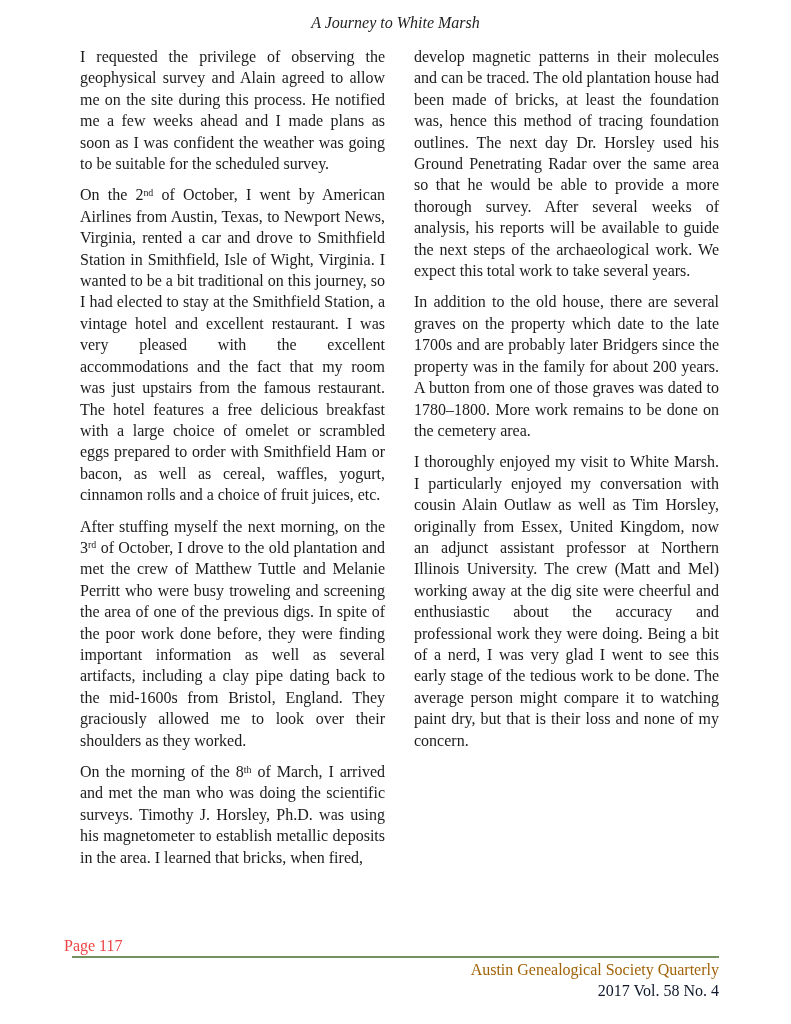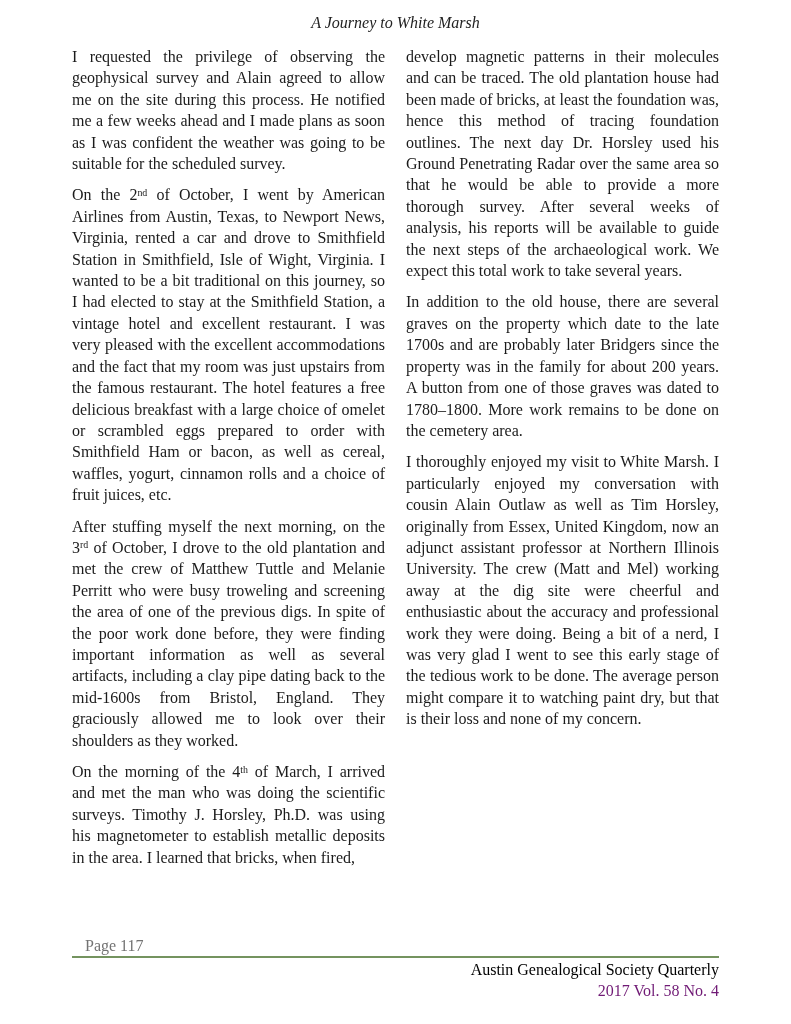--- a/index.html
+++ b/index.html
@@ -31,79 +31,79 @@
     top: 46px;
     left: 72px;
     width: 647px;
     display: flex;
     gap: 21px;
   }
   .col {
     width: 313px;
   }
   .col p {
-    margin: 0 0 10px 0;
+    margin: 0 0 10px 8px;
     font-size: 16px;
     line-height: 21.4px;
     text-align: justify;
     color: #1b1b1b;
   }
   .col p sup {
     font-size: 0.62em;
     line-height: 0;
     vertical-align: baseline;
     position: relative;
     top: -0.45em;
     font-family: Liberation Serif, serif;
   }
   .footer-pagenum {
     position: absolute;
     top: 937px;
-    left: 85px;
+    left: 64px;
     font-size: 16px;
-    color: #737373;
+    color: #ef4444;
   }
   .footer-rule {
     position: absolute;
     top: 956px;
     left: 72px;
     width: 647px;
     height: 2px;
     background: #74935f;
   }
   .footer-journal {
     position: absolute;
     top: 961px;
     right: 72px;
     font-size: 16px;
     text-align: right;
-    color: #000000;
+    color: #a16207;
   }
   .footer-issue {
     position: absolute;
     top: 982px;
     right: 72px;
     font-size: 16px;
     text-align: right;
-    color: #701a75;
+    color: #0f172a;
   }
 </style>
 </head>
 <body>
 
 <div class="page">
 
   <div class="title">A Journey to White Marsh</div>
 
   <div class="columns">
     <div class="col">
         <p><span>I requested the privilege of observing the geophysical survey and Alain agreed to allow me on the site during this process. He notified me a few weeks ahead and I made plans as soon as I was confident the weather was going to be suitable for the scheduled survey.</span></p>
         <p><span>On the 2</span><sup>nd</sup><span> of October, I went by American Airlines from Austin, Texas, to Newport News, Virginia, rented a car and drove to Smithfield Station in Smithfield, Isle of Wight, Virginia. I wanted to be a bit traditional on this journey, so I had elected to stay at the Smithfield Station, a vintage hotel and excellent restaurant. I was very pleased with the excellent accommodations and the fact that my room was just upstairs from the famous restaurant. The hotel features a free delicious breakfast with a large choice of omelet or scrambled eggs prepared to order with Smithfield Ham or bacon, as well as cereal, waffles, yogurt, cinnamon rolls and a choice of fruit juices, etc.</span></p>
         <p><span>After stuffing myself the next morning, on the 3</span><sup>rd</sup><span> of October, I drove to the old plantation and met the crew of Matthew Tuttle and Melanie Perritt who were busy troweling and screening the area of one of the previous digs. In spite of the poor work done before, they were finding important information as well as several artifacts, including a clay pipe dating back to the mid-1600s from Bristol, England. They graciously allowed me to look over their shoulders as they worked.</span></p>
-        <p><span>On the morning of the 4</span><sup>th</sup><span> of March, I arrived and met the man who was doing the scientific surveys. Timothy J. Horsley, Ph.D. was using his magnetometer to establish metallic deposits in the area. I learned that bricks, when fired,</span></p>
+        <p><span>On the morning of the 8</span><sup>th</sup><span> of March, I arrived and met the man who was doing the scientific surveys. Timothy J. Horsley, Ph.D. was using his magnetometer to establish metallic deposits in the area. I learned that bricks, when fired,</span></p>
       </div>
     <div class="col">
         <p><span>develop magnetic patterns in their molecules and can be traced. The old plantation house had been made of bricks, at least the foundation was, hence this method of tracing foundation outlines. The next day Dr. Horsley used his Ground Penetrating Radar over the same area so that he would be able to provide a more thorough survey. After several weeks of analysis, his reports will be available to guide the next steps of the archaeological work. We expect this total work to take several years.</span></p>
         <p><span>In addition to the old house, there are several graves on the property which date to the late 1700s and are probably later Bridgers since the property was in the family for about 200 years. A button from one of those graves was dated to 1780–1800. More work remains to be done on the cemetery area.</span></p>
         <p><span>I thoroughly enjoyed my visit to White Marsh. I particularly enjoyed my conversation with cousin Alain Outlaw as well as Tim Horsley, originally from Essex, United Kingdom, now an adjunct assistant professor at Northern Illinois University. The crew (Matt and Mel) working away at the dig site were cheerful and enthusiastic about the accuracy and professional work they were doing. Being a bit of a nerd, I was very glad I went to see this early stage of the tedious work to be done. The average person might compare it to watching paint dry, but that is their loss and none of my concern.</span></p>
       </div>
   </div>
 
   <div class="footer-pagenum">Page 117</div>
 

